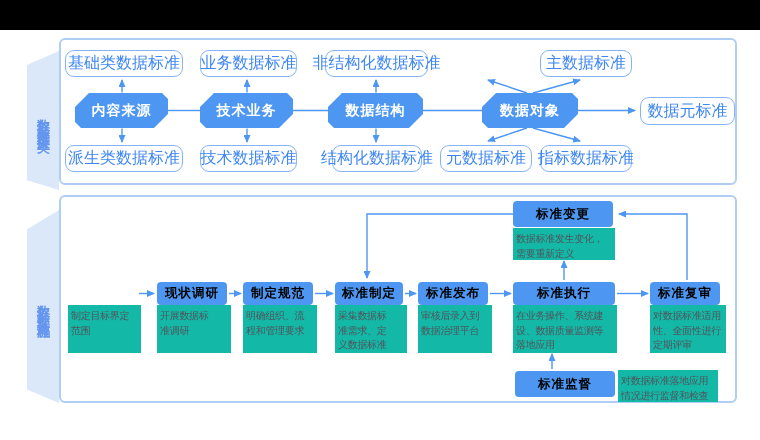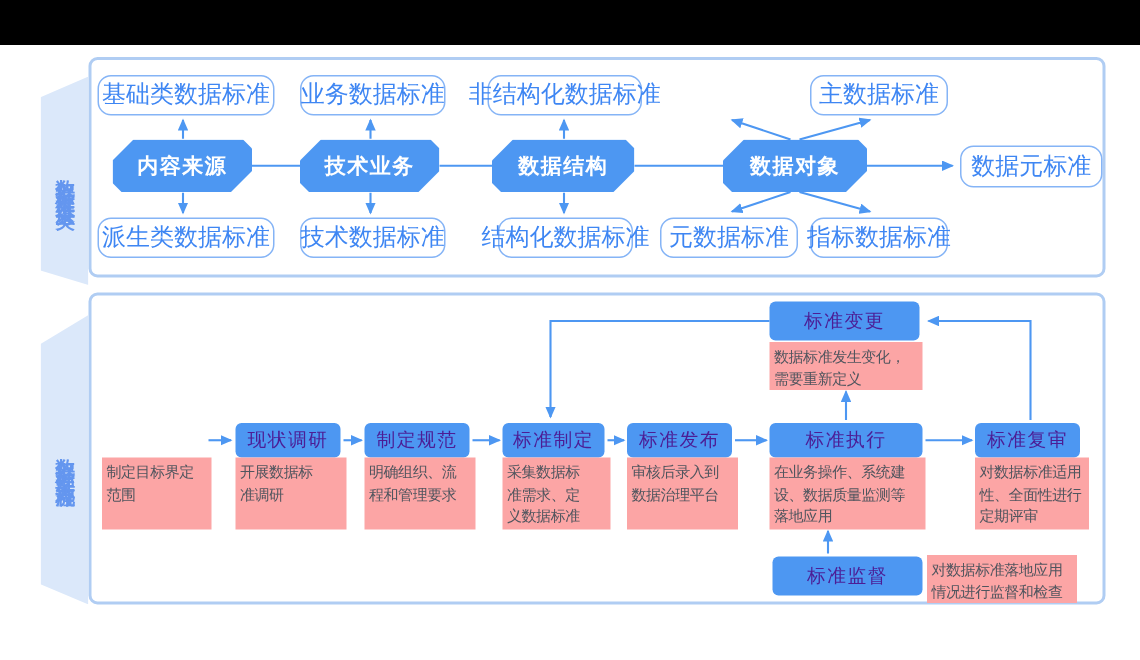--- a/index.html
+++ b/index.html
@@ -10,23 +10,23 @@
   .vlabel{position:absolute;background:#dbe8fa;color:#6496ef;font-size:13px;font-weight:bold;
           writing-mode:vertical-rl;text-orientation:upright;letter-spacing:3px;
           display:flex;align-items:center;justify-content:center;z-index:1;
           clip-path:polygon(100% 0,100% 100%,0 93%,0 10%);}
   svg#connectors{position:absolute;left:0;top:0;z-index:2;pointer-events:none;}
   .pill{position:absolute;background:#fff;border:1px solid #85b4f6;border-radius:9px;color:#3e86f3;
         font-size:16px;display:flex;align-items:center;justify-content:center;box-sizing:border-box;z-index:3;white-space:nowrap;}
   .node{position:absolute;background:#4d97f2;color:#fff;font-size:14px;font-weight:bold;letter-spacing:1px;
         display:flex;align-items:center;justify-content:center;z-index:3;
         clip-path:polygon(14px 0,calc(100% - 6px) 0,100% 6px,100% calc(100% - 14px),calc(100% - 14px) 100%,6px 100%,0 calc(100% - 6px),0 14px);}
-  .step-hdr{position:absolute;background:#4d97f2;color:#4c1d95;font-size:12.5px;font-weight:normal;border-radius:4px;
+  .step-hdr{position:absolute;background:#4d97f2;color:#000000;font-size:12.5px;font-weight:bold;border-radius:4px;
         display:flex;align-items:center;justify-content:center;z-index:3;letter-spacing:1px;}
-  .step-body{position:absolute;background:#fca5a5;color:#50555e;font-size:10px;line-height:14.7px;
+  .step-body{position:absolute;background:#14b8a6;color:#50555e;font-size:10px;line-height:14.7px;
         padding:4px 3px;box-sizing:border-box;white-space:pre-line;letter-spacing:-0.3px;z-index:3;}
 </style>
 </head>
 <body>
 
 <div id="stage">
 
   <div class="topbar"></div>
 
   <svg id="connectors" width="760" height="440" viewBox="0 0 760 440">

